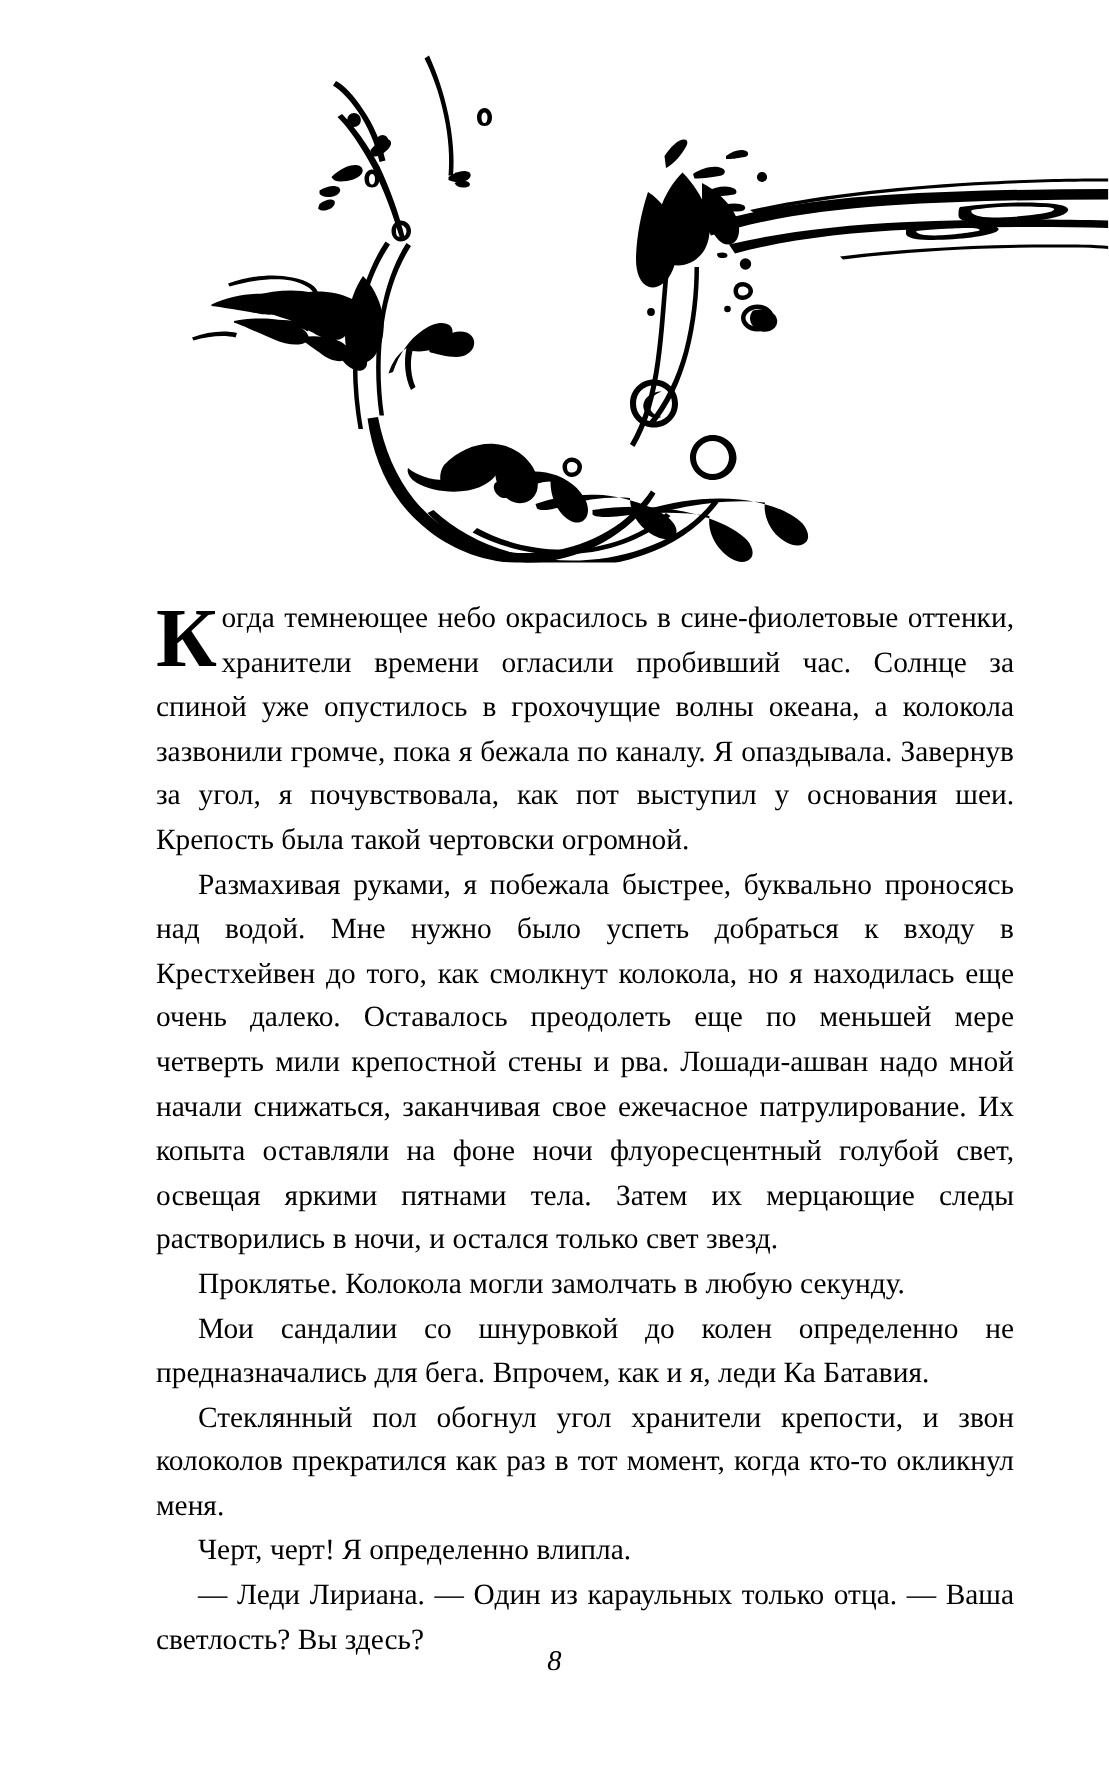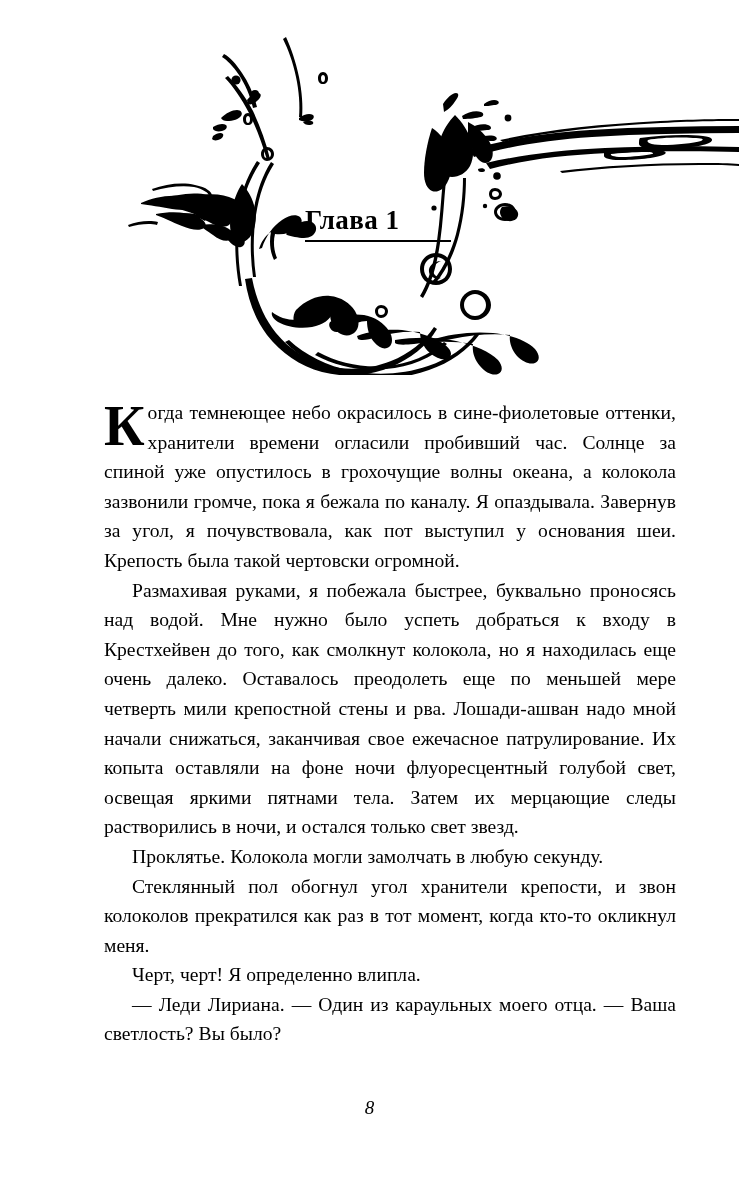--- a/index.html
+++ b/index.html
@@ -190,30 +190,27 @@
         <circle cx="255" cy="94" r="4.0"></circle>
         <path d="M323,72 C326,72 328,75 328,78 C328,82 326,84 323,84 C320,84 318,82 318,78 C318,75 320,72 323,72 Z M323,75 C322,75 321,76 321,78 C321,81 322,82 323,82 C324,82 325,81 325,78 C325,76 324,75 323,75 Z"></path>
         <path d="M248,113 C251,113 253,116 253,119 C253,123 251,125 248,125 C245,125 243,123 243,119 C243,116 245,113 248,113 Z M248,116 C247,116 246,117 246,119 C246,122 247,123 248,123 C249,123 250,122 250,119 C250,117 249,116 248,116 Z"></path>
         <path d="M267,147 C271,147 274,150 274,154 C274,158 271,161 267,161 C264,161 261,158 261,154 C261,150 264,147 267,147 Z M267,150 C265,150 264,152 264,154 C264,157 265,158 267,158 C269,158 271,157 271,154 C271,152 269,150 267,150 Z"></path>
         <path d="M213,136 C217,133 221,132 223,134 C224,136 222,139 218,140 C215,141 213,140 212,139 Z"></path>
         <circle cx="485" cy="206" r="2.2"></circle>
 
       </g>
     </svg>
 
-    <div id="chapter-title-block">
-      <div id="chapter-title">Глава 1</div>
-      <div id="chapter-rule"></div>
-    </div>
   </div>
 
   <div id="body-text">
     <p class="para first">Когда темнеющее небо окрасилось в сине-фиолетовые оттенки, хранители времени огласили пробивший час. Солнце за спиной уже опустилось в грохочущие волны океана, а колокола зазвонили громче, пока я бежала по каналу. Я опаздывала. Завернув за угол, я почувствовала, как пот выступил у основания шеи. Крепость была такой чертовски огромной.</p>
     <p class="para">Размахивая руками, я побежала быстрее, буквально проносясь над водой. Мне нужно было успеть добраться к входу в Крестхейвен до того, как смолкнут колокола, но я находилась еще очень далеко. Оставалось преодолеть еще по меньшей мере четверть мили крепостной стены и рва. Лошади-ашван надо мной начали снижаться, заканчивая свое ежечасное патрулирование. Их копыта оставляли на фоне ночи флуоресцентный голубой свет, освещая яркими пятнами тела. Затем их мерцающие следы растворились в ночи, и остался только свет звезд.</p>
     <p class="para">Проклятье. Колокола могли замолчать в любую секунду.</p>
+    <p class="para">Мои сандалии со шнуровкой до колен определенно не предназначались для бега. Впрочем, как и я, леди Ка Батавия.</p>
     <p class="para">Стеклянный пол обогнул угол хранители крепости, и звон колоколов прекратился как раз в тот момент, когда кто-то окликнул меня.</p>
     <p class="para">Черт, черт! Я определенно влипла.</p>
-    <p class="para">— Леди Лириана. — Один из караульных моего отца. — Ваша светлость? Вы было?</p>
+    <p class="para">— Леди Лириана. — Один из караульных только отца. — Ваша светлость? Вы здесь?</p>
   </div>
 
   <div id="page-number">8</div>
 
 </div>
 
 </body></html>

